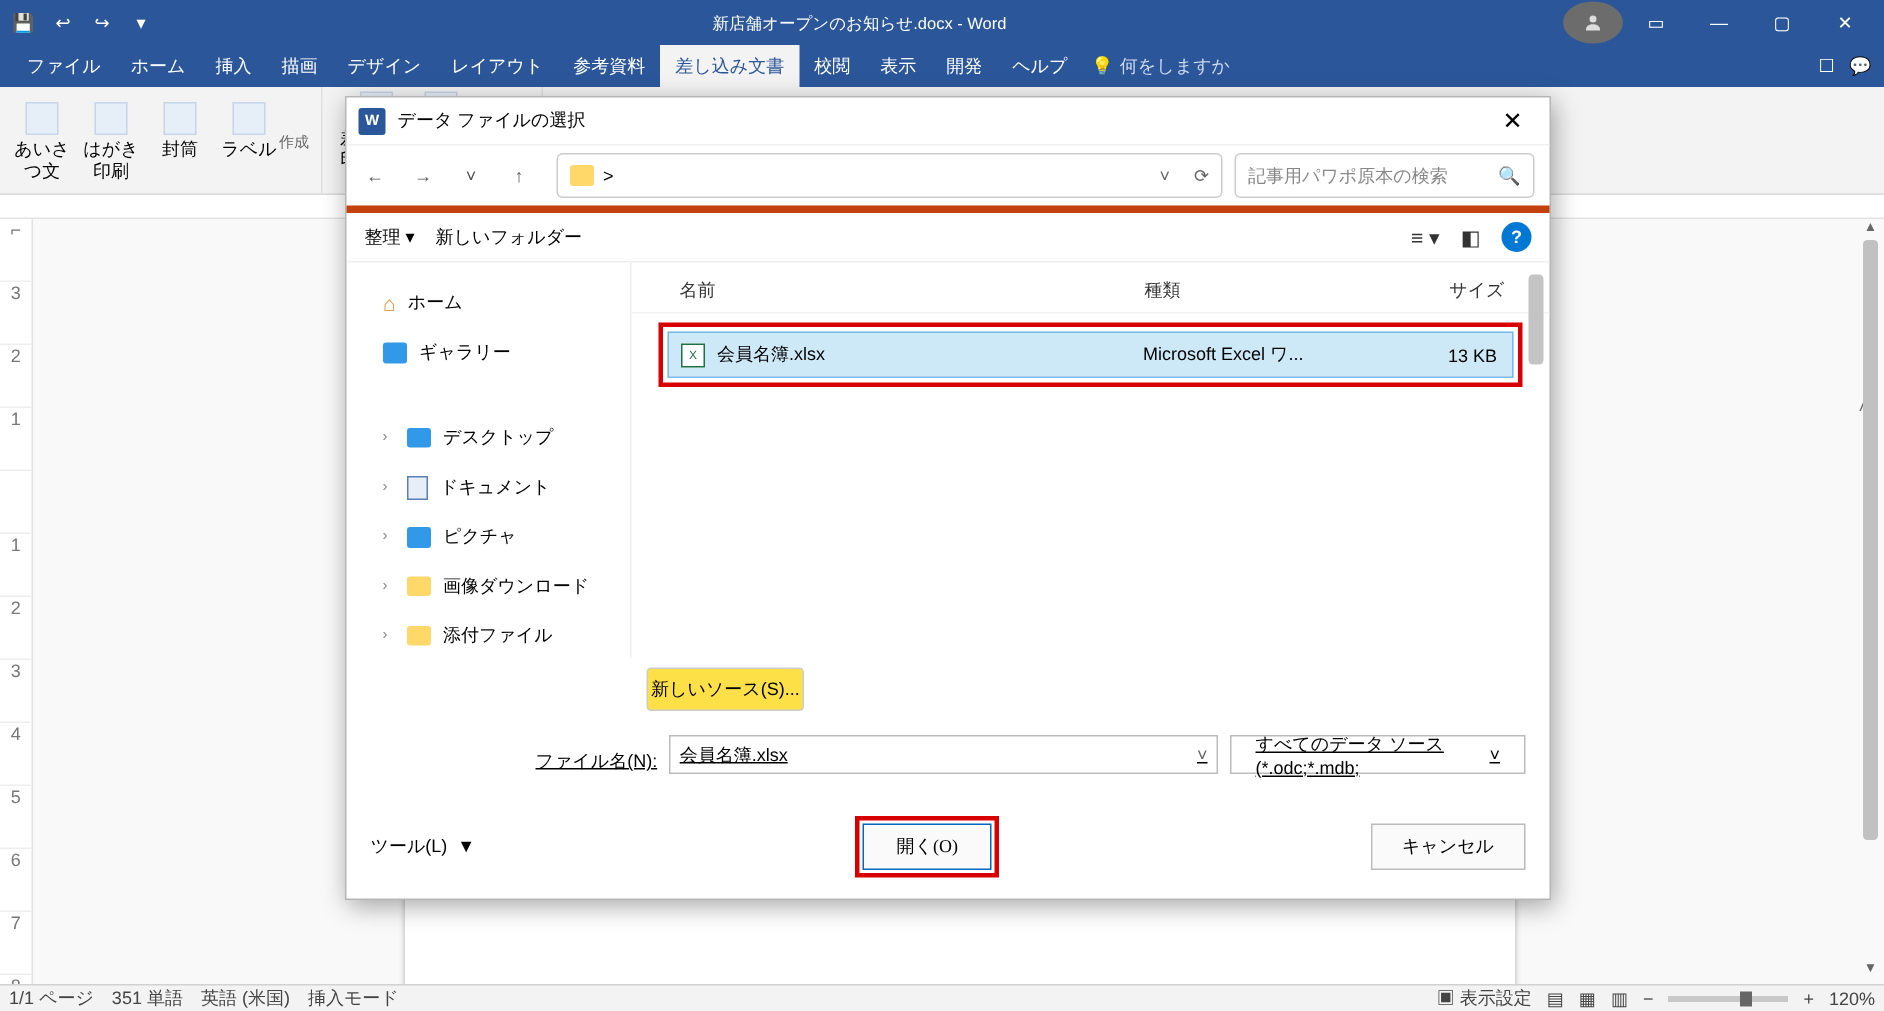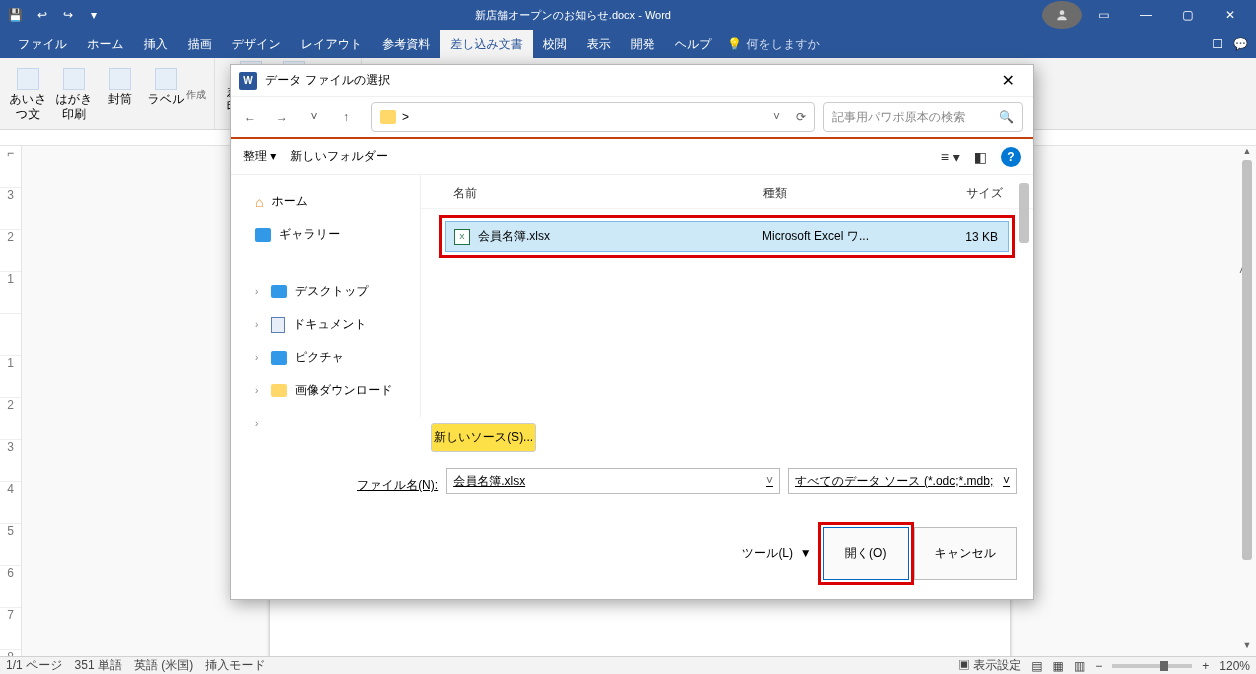--- a/index.html
+++ b/index.html
@@ -44,21 +44,21 @@
 .dialog { position: absolute; left: 230px; top: 64px; width: 804px; height: 536px; background: #fff; border: 1px solid #b6b6b6; box-shadow: 2px 4px 16px rgba(0,0,0,.35); display: flex; flex-direction: column; }
 .dlg-title { height: 32px; display: flex; align-items: center; gap: 8px; padding: 0 8px; border-bottom: 1px solid #f0f0f0; }
 .dlg-title .wicon { width: 18px; height: 18px; background: #2b579a; color: #fff; font-size: 10px; display: inline-flex; align-items: center; justify-content: center; border-radius: 2px; font-weight: bold; }
 .dlg-title .close { margin-left: auto; font-size: 16px; padding: 4px 10px; }
 .dlg-addr { height: 40px; display: flex; align-items: center; gap: 8px; padding: 4px 10px; }
 .dlg-addr .nav { display: flex; gap: 14px; font-size: 14px; color: #555; }
 .dlg-addr .navbtn { width: 18px; text-align: center; }
 .dlg-addr .pathbox { flex: 1; border: 1px solid #ccc; border-radius: 4px; height: 30px; display: flex; align-items: center; padding: 0 8px; gap: 6px; margin-left: 8px; }
 .dlg-addr .pathbox .fld { width: 16px; height: 14px; background: #ffd869; border-radius: 2px; }
 .dlg-addr .searchbox { width: 200px; border: 1px solid #ccc; border-radius: 4px; height: 30px; display: flex; align-items: center; padding: 0 8px; color: #888; justify-content: space-between; }
-.dlg-tb { height: 38px; border-top: 2px solid #c2410c; border-bottom: 1px solid #eee; display: flex; align-items: center; padding: 0 12px; gap: 14px; }
+.dlg-tb { height: 38px; border-top: 5px solid #c2410c; border-bottom: 1px solid #eee; display: flex; align-items: center; padding: 0 12px; gap: 14px; }
 .dlg-tb .spacer { flex: 1; }
 .dlg-tb .vbtn { display: flex; align-items: center; gap: 3px; font-size: 14px; color: #333; }
 .dlg-tb .help { width: 20px; height: 20px; border-radius: 50%; background: #0078d4; color: #fff; display: inline-flex; align-items: center; justify-content: center; font-weight: bold; }
 .dlg-body { flex: 1; display: flex; overflow: hidden; }
 .navpane { width: 190px; border-right: 1px solid #eee; padding: 10px 4px; overflow: auto; }
 .navitem { display: flex; align-items: center; gap: 8px; padding: 8px 6px 8px 20px; }
 .navitem.sub { padding-left: 36px; }
 .navitem .homeic { color: #e88a2a; font-size: 14px; }
 .navitem .galic, .navitem .picic { width: 16px; height: 14px; background: #3199e8; border-radius: 2px; }
 .navitem .fldic { width: 16px; height: 13px; background: #ffd869; border-radius: 2px; }
@@ -74,25 +74,25 @@
 .listrow .c1 { flex: 1; } .listrow .c2 { width: 170px; } .listrow .c3 { width: 66px; text-align: right; }
 .listscroll { position: absolute; right: 4px; top: 6px; bottom: 6px; width: 10px; }
 .listscroll .sth { position: absolute; top: 2px; width: 100%; height: 60px; background: #c4c4c4; border-radius: 3px; }
 
 .dlg-mid { padding: 6px 0 6px 200px; }
 .dlg-mid .newsrc { border: 1px solid #ccc; border-radius: 3px; padding: 5px 2px; background: #fde047; display: inline-block; }
 .dlg-bottom { padding: 10px 16px 14px 16px; }
 .dlg-fn { display: flex; align-items: flex-end; gap: 8px; margin-bottom: 28px; padding-left: 110px; text-decoration: underline; }
 .dlg-fn .fninput { flex: 1; border: 1px solid #bcbcbc; height: 26px; padding: 0 6px; display: flex; align-items: center; justify-content: space-between; }
 .dlg-fn .fninput .dd { color: #666; }
-.dlg-fn .filter { width: 229px; border: 1px solid #bcbcbc; height: 26px; padding: 0 6px; display: flex; align-items: center; justify-content: space-between; }
-.dlg-actions { display: flex; justify-content: flex-end; align-items: center; }
+.dlg-fn .filter { width: 197px; border: 1px solid #bcbcbc; height: 26px; padding: 0 16px; display: flex; align-items: center; justify-content: space-between; }
+.dlg-actions { display: flex; justify-content: space-between; gap: 10px; align-items: center; }
 .dlg-actions .tools { margin-right: 6px; }
 .dlg-actions .openwrap { border: 3px solid #d80000; padding: 2px; }
-.dlg-actions button { border: 1px solid #bcbcbc; background: #fafafa; padding: 17px 20px; min-width: 86px; }
+.dlg-actions button { border: 1px solid #bcbcbc; background: #fafafa; padding: 6px 20px; min-width: 86px; font-family: Liberation Serif, serif; }
 .dlg-actions .openbtn { border: 1px solid #0067c0; }
 </style>
 </head>
 <body>
 
 <div class="titlebar">
   <div class="qat">
     <span>💾</span>
     <span>↩</span>
     <span>↪</span>

